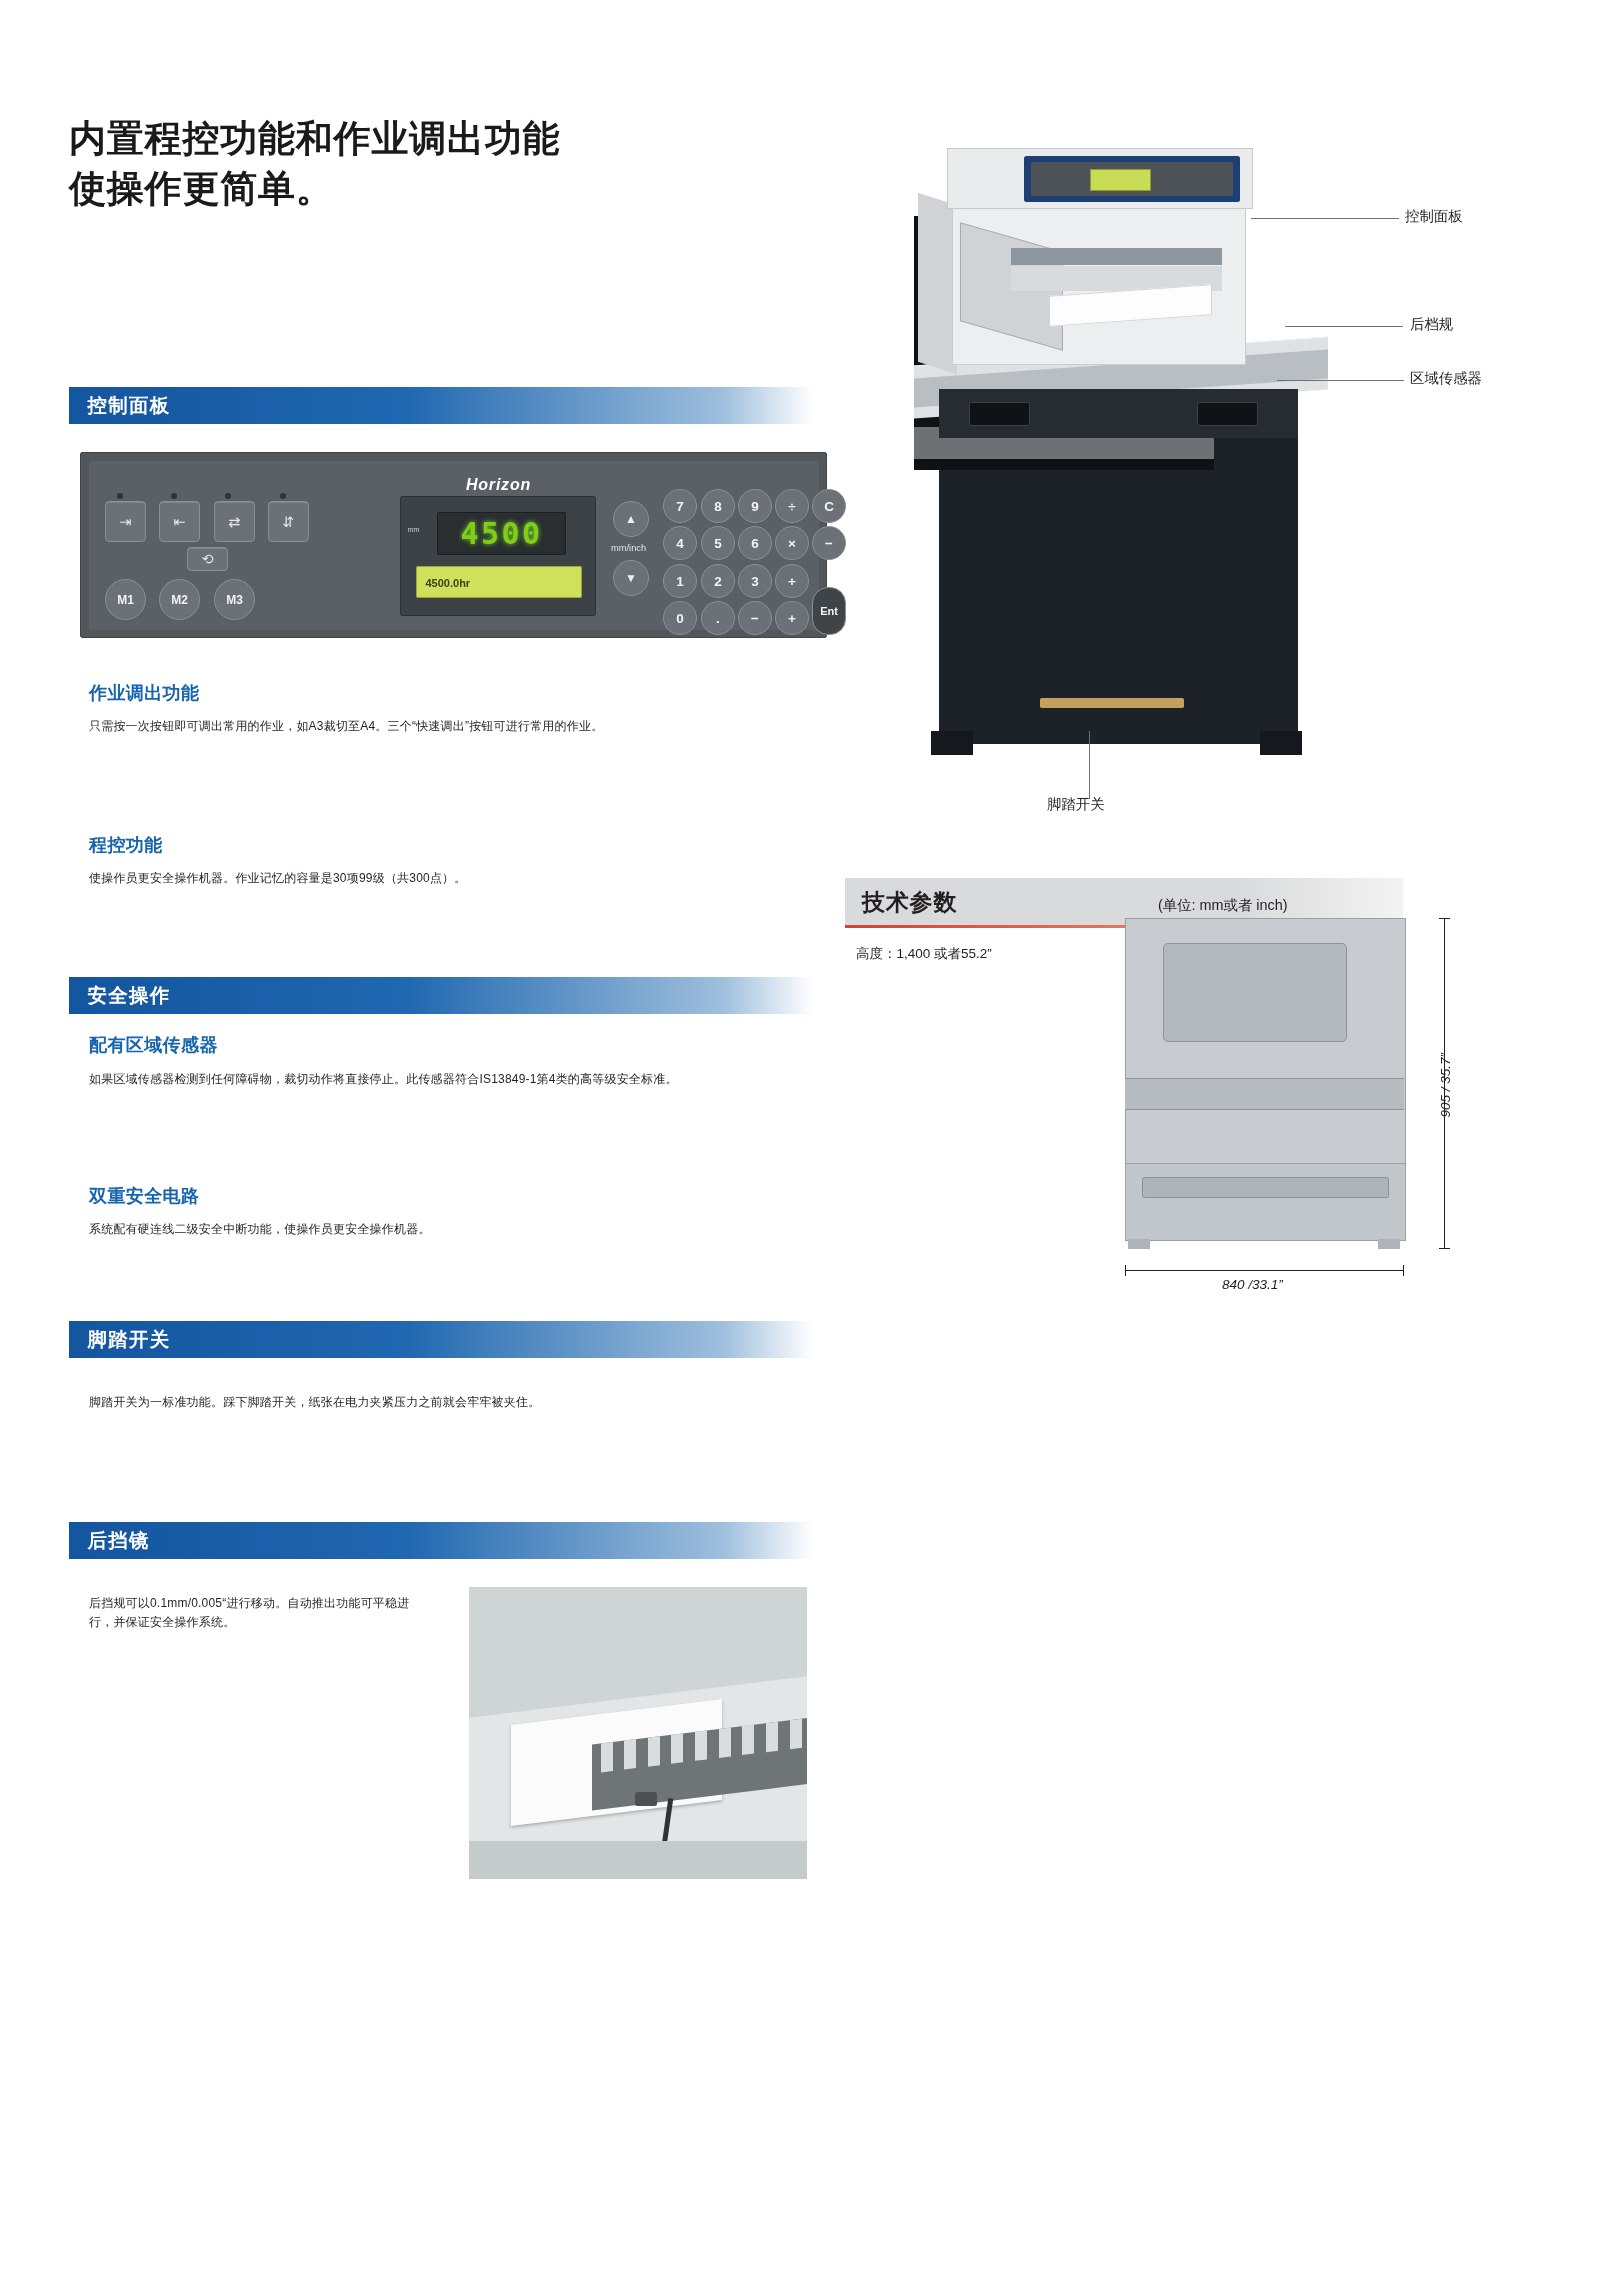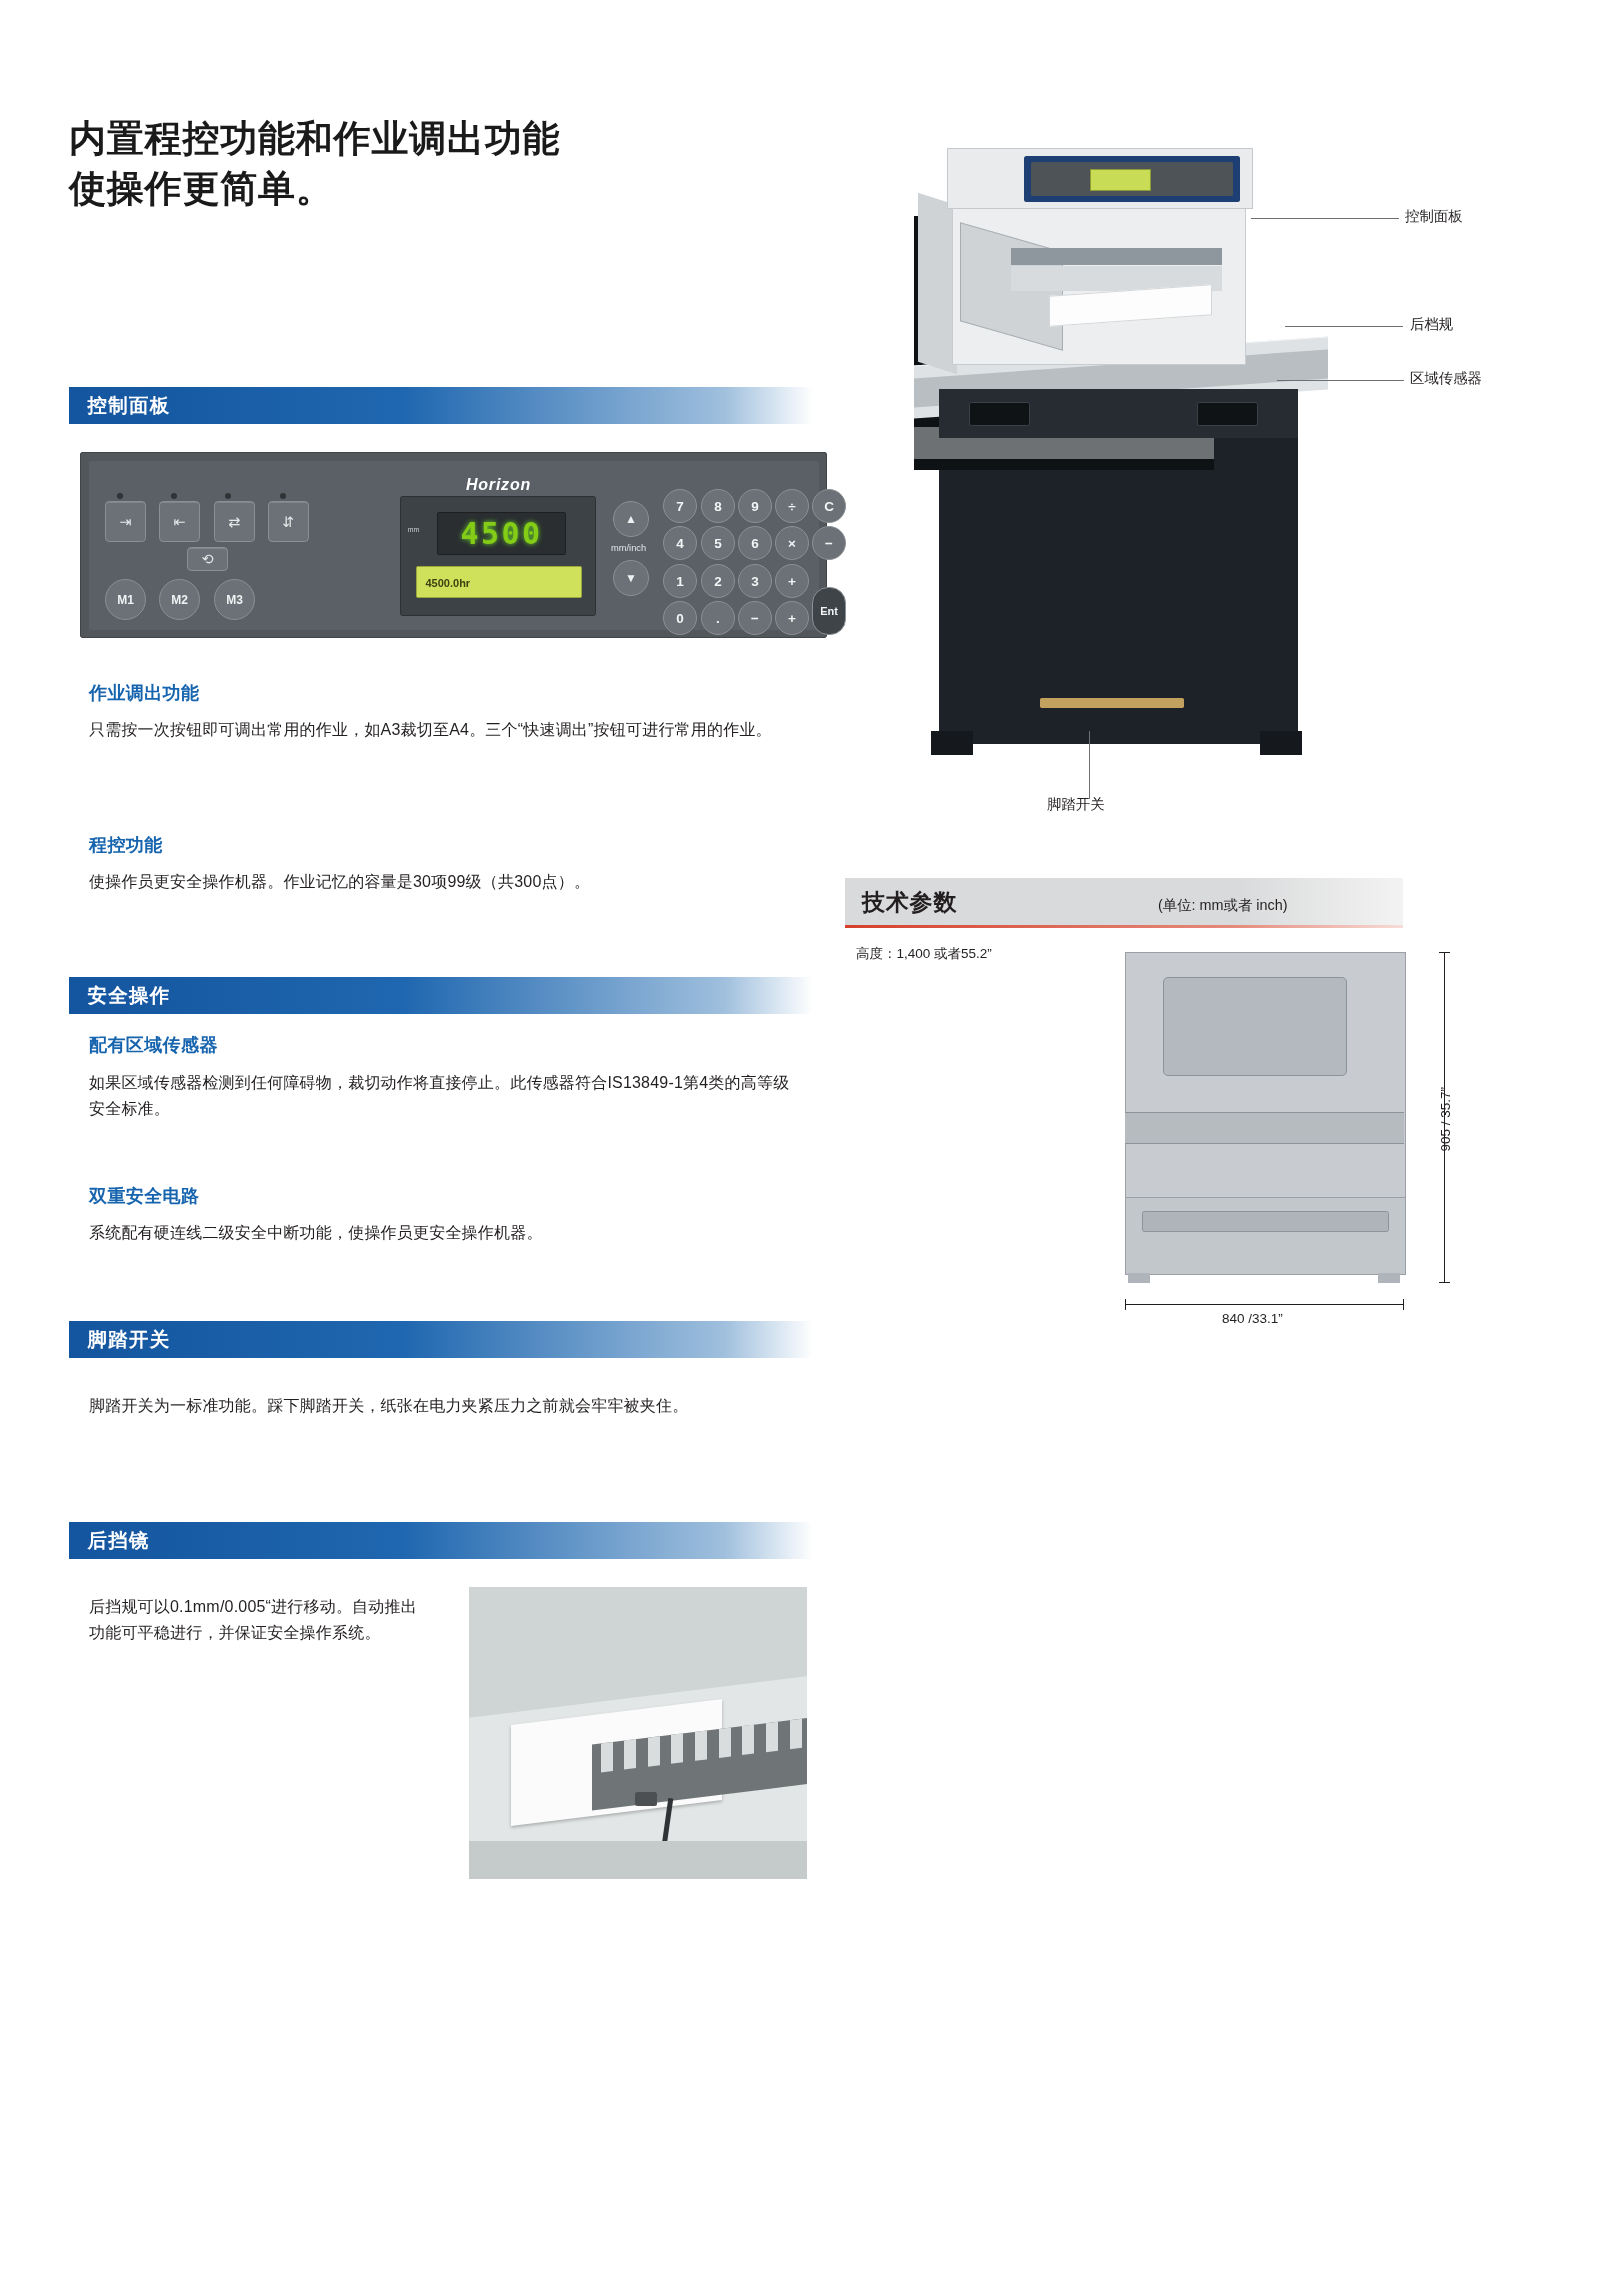--- a/index.html
+++ b/index.html
@@ -29,21 +29,21 @@
   }
   .bar .bartext{
     color:#ffffff;font-size:19.4px;font-weight:bold;padding-left:18.6px;letter-spacing:1.3px;
   }
 
   
   .subhead{
     position:absolute;color:#1664ae;font-size:18px;font-weight:bold;letter-spacing:0.4px;
   }
   .para{
-    position:absolute;font-size:16px;line-height:1.6;color:#231f20;letter-spacing:0.2px;
+    position:absolute;font-size:12px;line-height:1.6;color:#231f20;letter-spacing:0.2px;
   }
 
   
   .panel{
     position:absolute;left:80px;top:452px;width:727px;height:186px;
     background:#52575b;border-radius:3.4px;
     box-shadow:inset 0 0 0 0.8px #3c4043;
     padding-left:20px;
   }
   .panel-inner{position:absolute;inset:8.5px;background:#5a6065;border-radius:2.5px;}
@@ -131,21 +131,21 @@
     position:absolute;left:845px;top:878px;width:558px;height:47px;
     background:linear-gradient(to right,#d9dadb 0%,#d9dadb 70%,#f3f3f3 100%);
   }
   .specbar-red{position:absolute;left:845px;top:925px;width:558px;height:2.5px;
     background:linear-gradient(to right,#d4412c 0%,#e58b7c 70%,#f7dcd7 100%);}
   .spec-title{position:absolute;left:862px;top:887px;font-size:23px;font-weight:bold;color:#231f20;letter-spacing:0.8px;}
   .spec-unit{position:absolute;left:1158px;top:896px;font-size:14.4px;color:#231f20;}
   .spec-height{position:absolute;left:856px;top:945px;font-size:13.5px;color:#231f20;}
 
   
-  .draw{position:absolute;left:1091px;top:939px;width:364px;height:397px;}
+  .draw{position:absolute;left:1091px;top:905px;width:364px;height:397px;font-style:italic;}
   .dw-body{position:absolute;left:34px;top:12.7px;width:279px;height:254px;background:#c8ccd0;border:0.8px solid #9aa0a5;}
   .dw-win{position:absolute;left:72px;top:38px;width:182px;height:97px;background:#b3b9be;border:1.7px solid #8c9399;border-radius:5px;}
   .dw-mid{position:absolute;left:34px;top:173px;width:279px;height:30px;background:#b6bbc0;border-top:0.8px solid #8c9399;border-bottom:0.8px solid #8c9399;}
   .dw-base{position:absolute;left:34px;top:258px;width:279px;height:76px;background:#c2c7cb;border:0.8px solid #9aa0a5;}
   .dw-slot{position:absolute;left:51px;top:272px;width:245px;height:18.6px;background:#aeb4b9;border:0.8px solid #8c9399;border-radius:2.5px;}
   .dw-foot-l{position:absolute;left:37px;top:334px;width:22px;height:10px;background:#aeb4b9;}
   .dw-foot-r{position:absolute;left:287px;top:334px;width:22px;height:10px;background:#aeb4b9;}
   .dimline-v{position:absolute;right:10px;top:12.7px;width:0.8px;height:331px;background:#231f20;}
   .dim-v-txt{position:absolute;right:17px;top:148px;font-size:13.5px;transform:rotate(-90deg);transform-origin:right top;white-space:nowrap;}
   .dimline-h{position:absolute;left:34px;top:365px;width:279px;height:0.8px;background:#231f20;}

